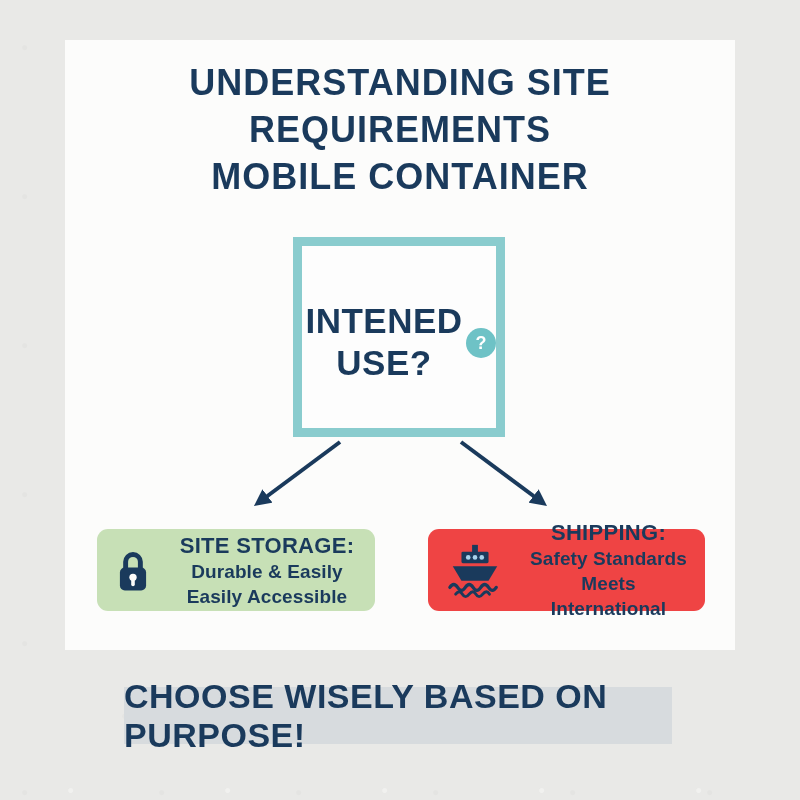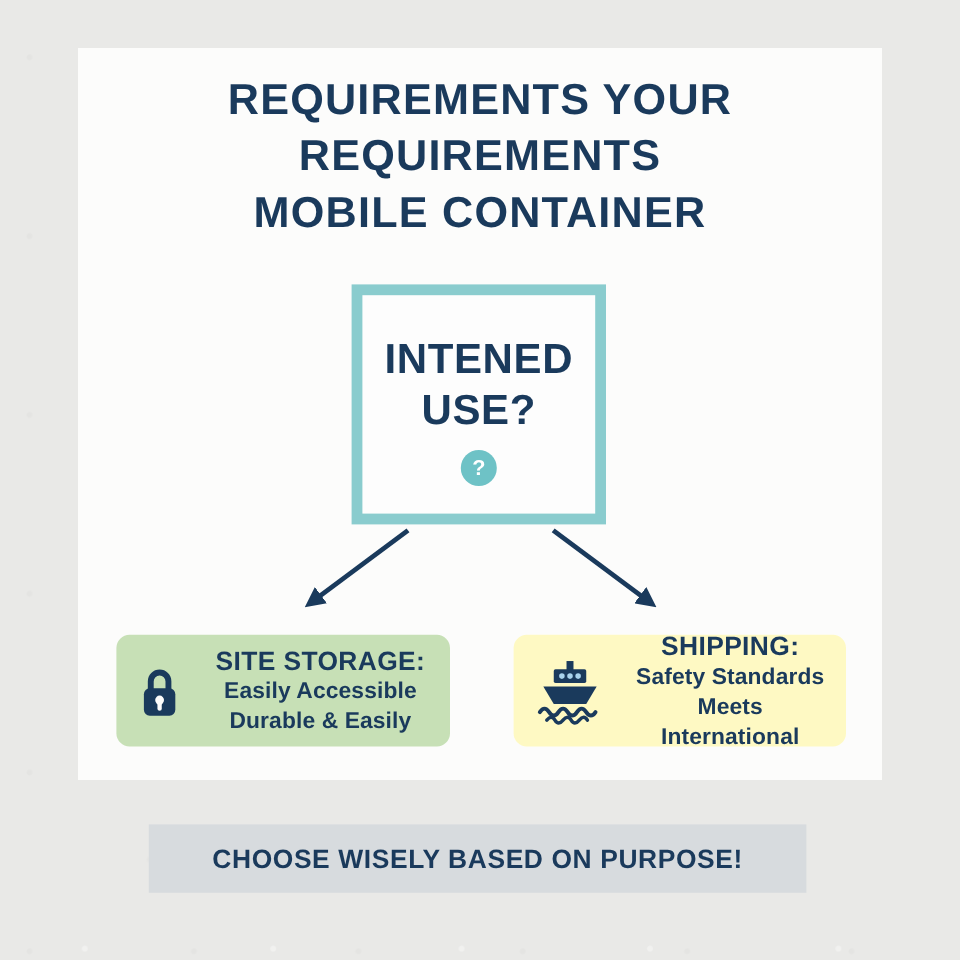--- a/index.html
+++ b/index.html
@@ -22,56 +22,56 @@
     background:#fcfcfb;
   }
   .title {
     position:absolute; left:0; top:19px; width:100%;
     text-align:center; color:#1a3a5c;
     font-weight:700; font-size:36px; line-height:47px; letter-spacing:1px;
   }
   .decision-box {
     position:absolute; left:228px; top:197px; width:194px; height:182px;
     border:9px solid #8accce; background:#fdfdfd;
-    display:flex; flex-direction:column; align-items:center; justify-content:center;
+    display:flex; flex-direction:row; align-items:center; justify-content:center;
     text-align:center;
   }
   .decision-label {
     color:#1a3a5c; font-weight:700; font-size:35px; line-height:1.2;
     letter-spacing:0.5px; width:172px; margin-top:10px;
   }
   .q-circle {
     width:30px; height:30px; border-radius:50%; background:#6ec2c6;
     color:#ffffff; font-weight:700; font-size:18px; line-height:30px;
     text-align:center; margin-top:12px; flex:0 0 auto;
   }
   .arrows { position:absolute; left:0; top:0; width:670px; height:610px; pointer-events:none; }
   .option {
-    position:absolute; top:489px; height:93px; border-radius:11px;
+    position:absolute; top:489px; height:82px; border-radius:11px;
     display:flex; align-items:center;gap:14px;
   }
   .option.green { left:32px;  width:278px; background:#c7e0b6; }
-  .option.blue  { left:363px; width:277px; background:#fef9c3; }
+  .option.blue  { left:363px; width:277px; background:#ef4444; }
   .option .icon-wrap { flex:0 0 auto; margin-left:18px; display:flex; align-items:center; }
   .option .text-col { flex:1 1 auto; text-align:center; color:#1a3a5c; padding:0 10px 0 4px; }
   .opt-heading { font-weight:700; font-size:22px; line-height:27px; letter-spacing:0.3px; }
   .opt-line    { font-weight:700; font-size:19px; line-height:25px; letter-spacing:0.1px; }
   .banner {
     position:absolute; left:124px; top:687px; width:548px; height:57px;
     background:#d7dbde; display:flex; align-items:center; justify-content:center;
-    color:#1a3a5c; font-weight:700; font-size:22px; letter-spacing:0.5px;
+    color:#1a3a5c; font-weight:700; font-size:34px; letter-spacing:0.5px;
   }
 </style>
 </head>
 <body>
 
 <div class="card">
 
   <div class="title">
-    <div>REQUIREMENTS YOUR</div>
+    <div>UNDERSTANDING SITE</div>
     <div>REQUIREMENTS</div>
     <div>MOBILE CONTAINER</div>
   </div>
 
   <div class="decision-box">
     <div class="decision-label">INTENED USE?</div>
     <div class="q-circle">?</div>
   </div>
 
   <svg class="arrows" viewBox="0 0 670 610" xmlns="http://www.w3.org/2000/svg">
@@ -88,22 +88,22 @@
     <div class="icon-wrap">
       <svg width="36" height="50" viewBox="0 0 44 58" xmlns="http://www.w3.org/2000/svg">
         <path d="M13,28 v-9 a9,9 0 0 1 18,0 v9" fill="none" stroke="#1a3a5c" stroke-width="6" stroke-linecap="round"></path>
         <rect x="6" y="26" width="32" height="28" rx="6" fill="#1a3a5c"></rect>
         <circle cx="22" cy="38" r="4.5" fill="#fcfcfb"></circle>
         <rect x="19.8" y="40" width="4.4" height="9" rx="2.2" fill="#fcfcfb"></rect>
       </svg>
     </div>
     <div class="text-col">
       <div class="opt-heading">SITE STORAGE:</div>
+      <div class="opt-line">Durable &amp; Easily</div>
       <div class="opt-line">Easily Accessible</div>
-      <div class="opt-line">Durable &amp; Easily</div>
     </div>
   </div>
 
   <div class="option blue">
     <div class="icon-wrap">
       <svg width="58" height="58" viewBox="0 0 60 60" xmlns="http://www.w3.org/2000/svg">
         <rect x="27" y="4" width="6" height="8" fill="#1a3a5c"></rect>
         <rect x="16" y="11" width="28" height="12" rx="1.5" fill="#1a3a5c"></rect>
         <circle cx="23" cy="17" r="2.4" fill="#a9d3ec"></circle>
         <circle cx="30" cy="17" r="2.4" fill="#a9d3ec"></circle>

